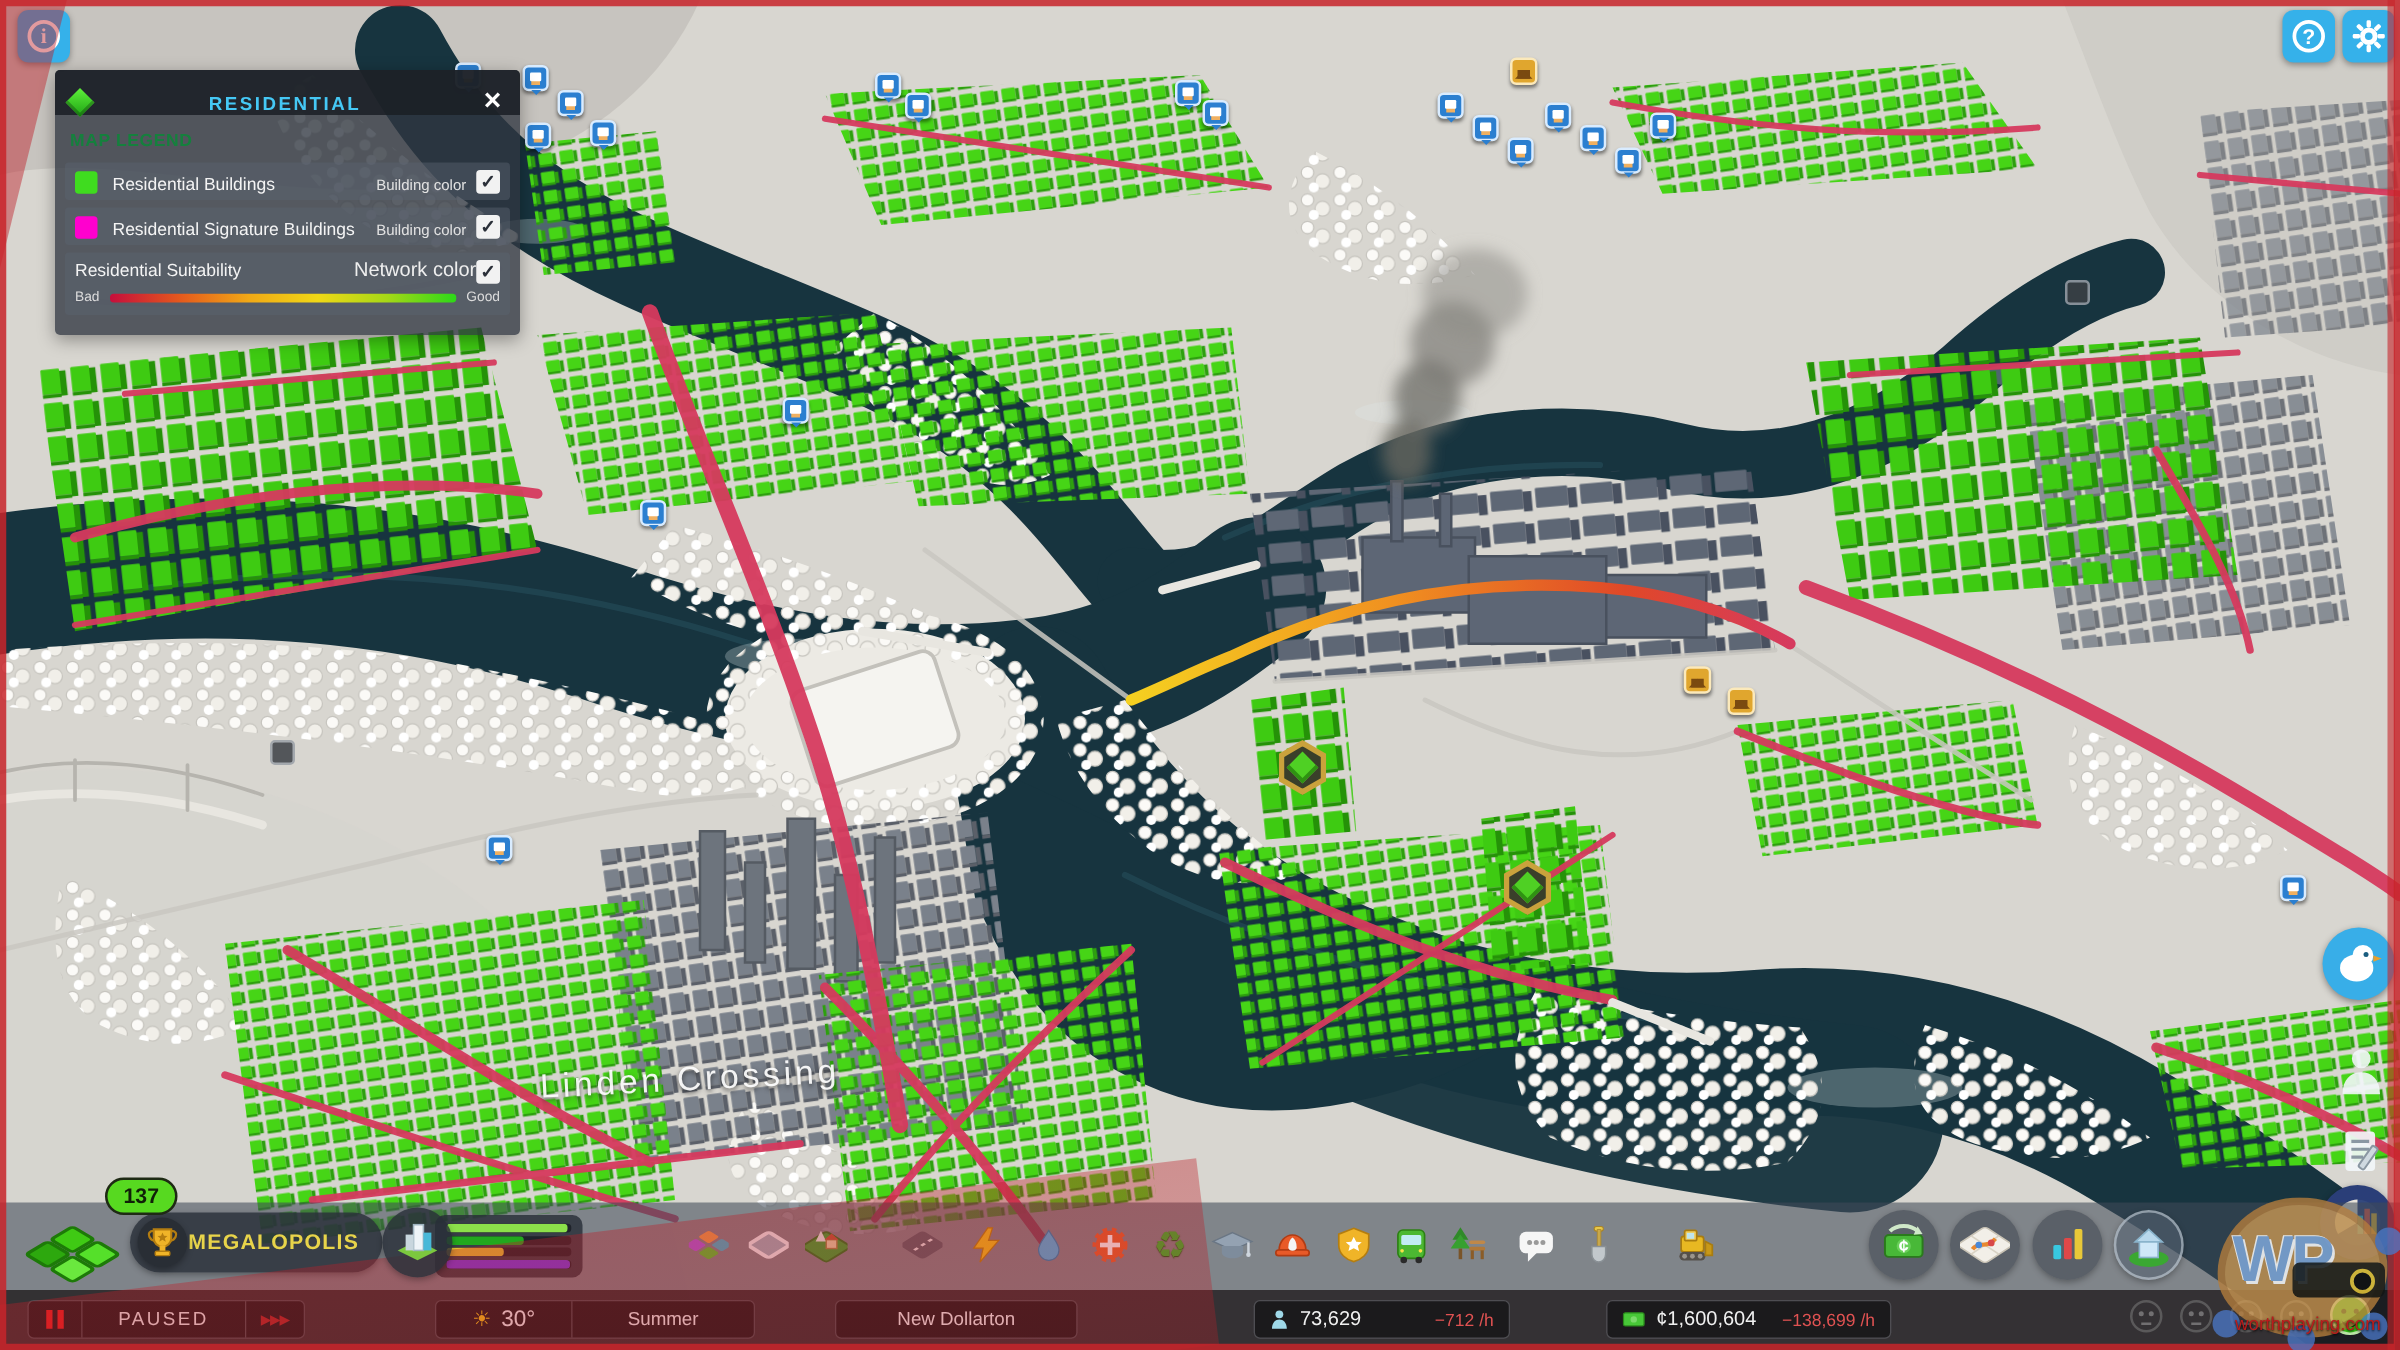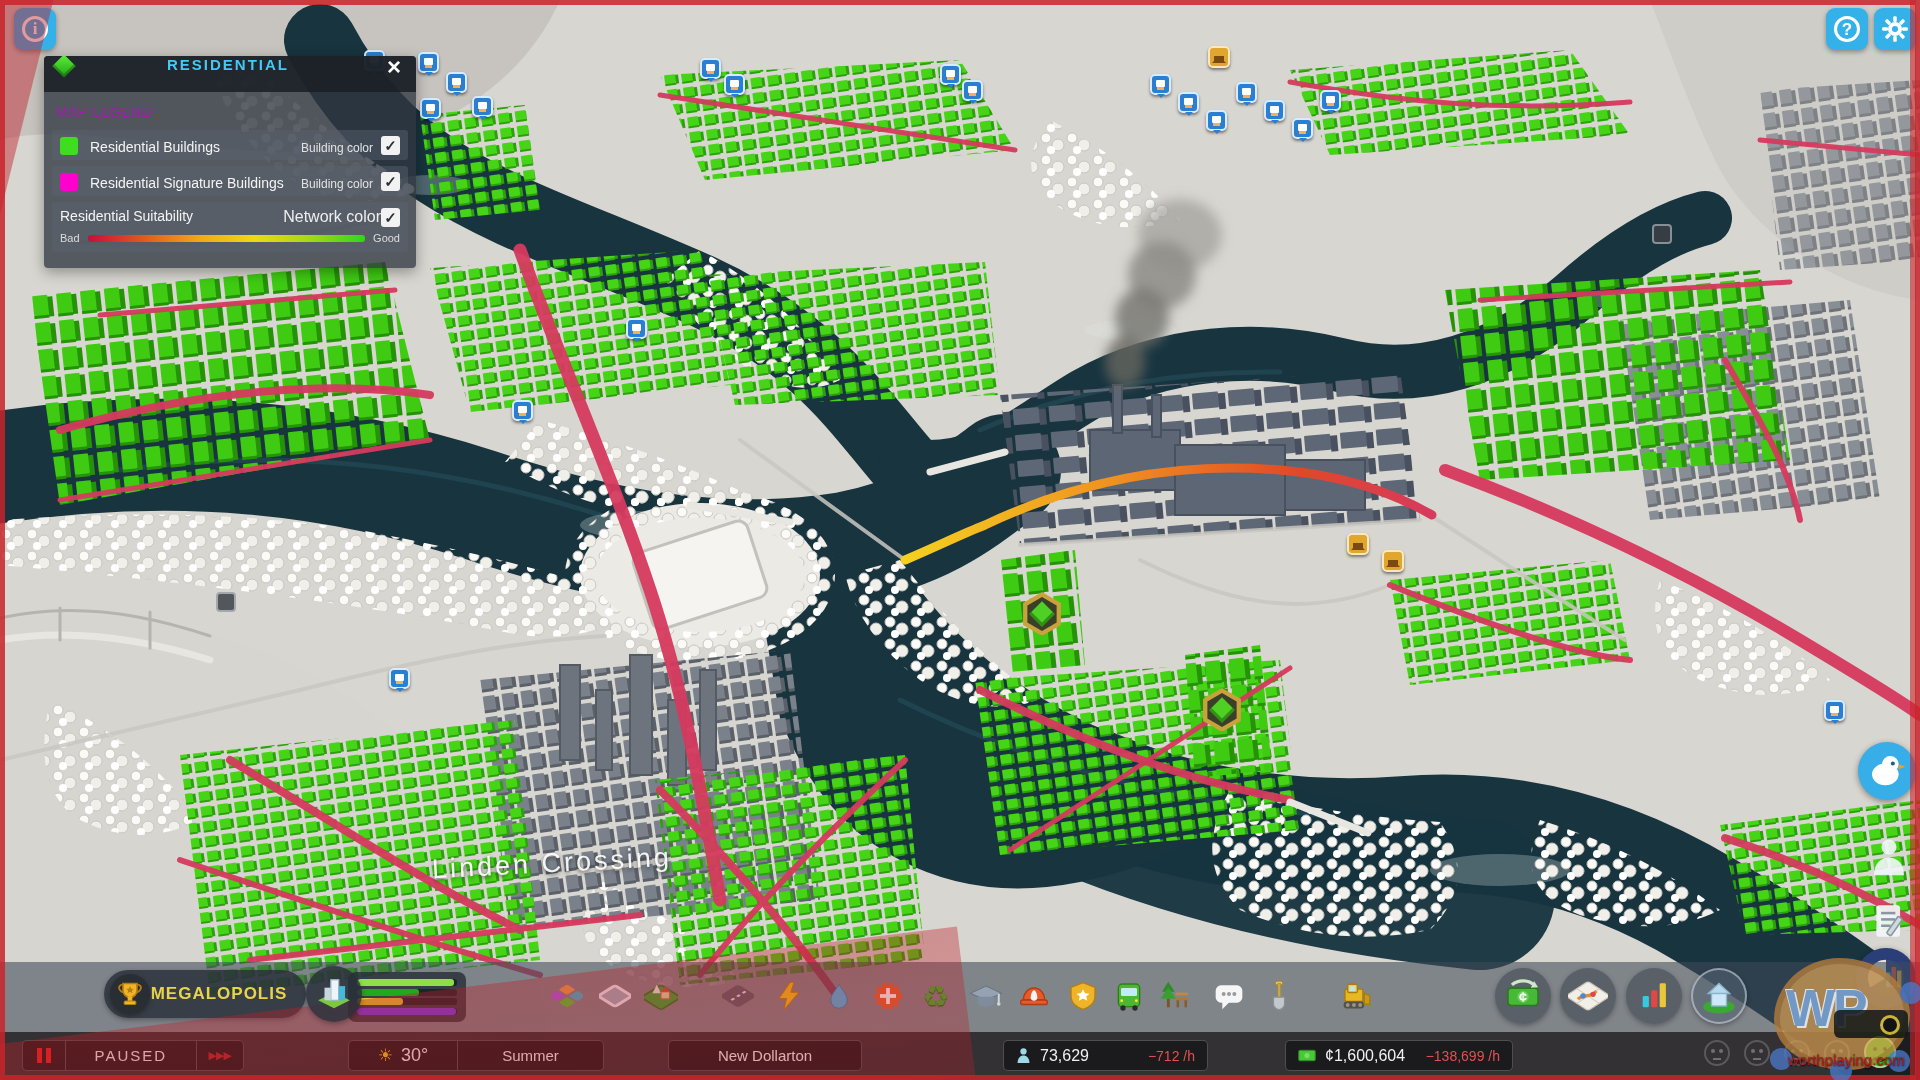--- a/index.html
+++ b/index.html
@@ -29,27 +29,27 @@
     box-shadow:0 2px 4px rgba(0,0,0,.5);}
   .mk-hex::before{content:"";position:absolute;left:5px;top:5px;width:34px;height:34px;background:#3a3f2a;
     clip-path:polygon(50% 0,93% 25%,93% 75%,50% 100%,7% 75%,7% 25%);}
   .mk-hex::after{content:"";position:absolute;left:13px;top:13px;width:18px;height:18px;background:#4fd024;
     transform:rotate(45deg);box-shadow:inset -3px -3px 0 #2f9212;}
   .mk-dark{width:20px;height:20px;background:#3c4046;opacity:.85;border:2px solid #9aa0a8;border-radius:4px;}
 
   
   #legend{position:absolute;left:44px;top:56px;width:372px;background:rgba(47,54,64,.78);
     border-radius:4px;box-shadow:0 4px 14px rgba(0,0,0,.35);overflow:hidden;}
-  #legend .hdr{height:36px;background:rgba(26,30,37,.85);display:flex;align-items:flex-start;padding:0 10px;gap:48px;}
+  #legend .hdr{height:36px;background:rgba(26,30,37,.85);display:flex;align-items:flex-end;padding:0 10px;gap:48px;}
   #legend .hdr .ttl{flex:1;text-align:center;color:#45c8f5;font-size:15px;letter-spacing:2px;font-weight:bold;}
   .res-diamond{width:20px;height:20px;background:linear-gradient(135deg,#5ef03a,#1da313);
     transform:rotate(45deg) scale(.82);box-shadow:inset -3px -3px 0 rgba(0,0,0,.25);}
   #legend .close{width:24px;text-align:center;font-size:24px;line-height:22px;color:#fff;cursor:pointer;font-weight:bold;}
   #legend .body{padding:8px 8px 10px;}
-  .lg-sec{font-size:14px;font-weight:normal;letter-spacing:.5px;color:#a21caf;margin:4px 4px 10px;}
+  .lg-sec{font-size:14px;font-weight:bold;letter-spacing:.5px;color:#15803d;margin:4px 4px 10px;}
   .lg-row{display:flex;align-items:flex-end;background:rgba(90,99,112,.45);border-radius:3px;
     padding:5px 8px;margin-bottom:6px;min-height:30px;}
   .lg-row .sw{width:18px;height:18px;border-radius:3px;margin-right:12px;}
   .lg-row .lab{flex:1;font-size:14px;color:#f4f4f4;}
   .lg-row .mode{font-size:12px;color:#e2e2e2;margin-right:8px;}
   .chk{width:19px;height:19px;background:#f2f2f2;border-radius:3px;color:#2a2f38;
     font-size:15px;line-height:19px;text-align:center;font-weight:bold;}
   .lg-block{background:rgba(90,99,112,.45);border-radius:3px;padding:6px 8px 8px;margin-bottom:6px;}
   .lg-block .top{display:flex;align-items:flex-start;margin-bottom:5px;}
   .lg-block .lab{flex:1;font-size:14px;color:#f4f4f4;}
@@ -441,20 +441,31 @@
       <circle cx="12" cy="12" r="10" fill="#34497e"></circle>
       <path d="M12,12 L12,2 A10,10 0 0 0 3.5,17 Z" fill="#e8e4da"></path>
       <rect x="12" y="9" width="2.4" height="8" fill="#38c8e0"></rect>
       <rect x="15" y="6" width="2.4" height="11" fill="#e05848"></rect>
       <rect x="18" y="8" width="2.4" height="9" fill="#e8b838"></rect>
     </svg>
   </div>
 
   <div id="toolbar">
 
+    <div style="position:absolute;left:16px;top:-14px;width:96px;height:96px">
+      <svg width="84" height="84" viewBox="0 0 48 48" style="position:absolute;left:0;top:10px">
+        <g transform="translate(24,26) scale(1,.6) rotate(45) translate(-17,-17)">
+          <rect x="2" y="2" width="14" height="14" rx="2" fill="#3fca14" stroke="#1d7a08" stroke-width="2"></rect>
+          <rect x="18" y="2" width="14" height="14" rx="2" fill="#55e02a" stroke="#1d7a08" stroke-width="2"></rect>
+          <rect x="2" y="18" width="14" height="14" rx="2" fill="#2da80e" stroke="#1d7a08" stroke-width="2"></rect>
+          <rect x="18" y="18" width="14" height="14" rx="2" fill="#6ae83e" stroke="#1d7a08" stroke-width="2"></rect>
+        </g>
+      </svg>
+      <div class="xp-badge">137</div>
+    </div>
 
     <div class="pill" style="left:104px;top:8px;width:202px;height:48px;padding:0 18px 0 6px">
       <div class="circ" style="position:relative;width:40px;height:40px;background:rgba(25,29,36,.5)">
         <svg width="28" height="28" viewBox="0 0 24 24">
           <path d="M6,3 h12 v6 a6,6 0 0 1 -12,0 Z" fill="#f0b428" stroke="#b47d10" stroke-width="1.4"></path>
           <path d="M6,4 C3,4 2,6 3,8 C4,10 5,10.5 6.5,10.8 M18,4 C21,4 22,6 21,8 C20,10 19,10.5 17.5,10.8" fill="none" stroke="#b47d10" stroke-width="1.6"></path>
           <rect x="10" y="14" width="4" height="4" fill="#f0b428"></rect>
           <rect x="7" y="18" width="10" height="3" rx="1" fill="#f0b428" stroke="#b47d10"></rect>
           <polygon points="12,5.2 13,7.4 15.4,7.6 13.6,9.1 14.2,11.4 12,10.1 9.8,11.4 10.4,9.1 8.6,7.6 11,7.4" fill="#b47d10"></polygon>
         </svg>

